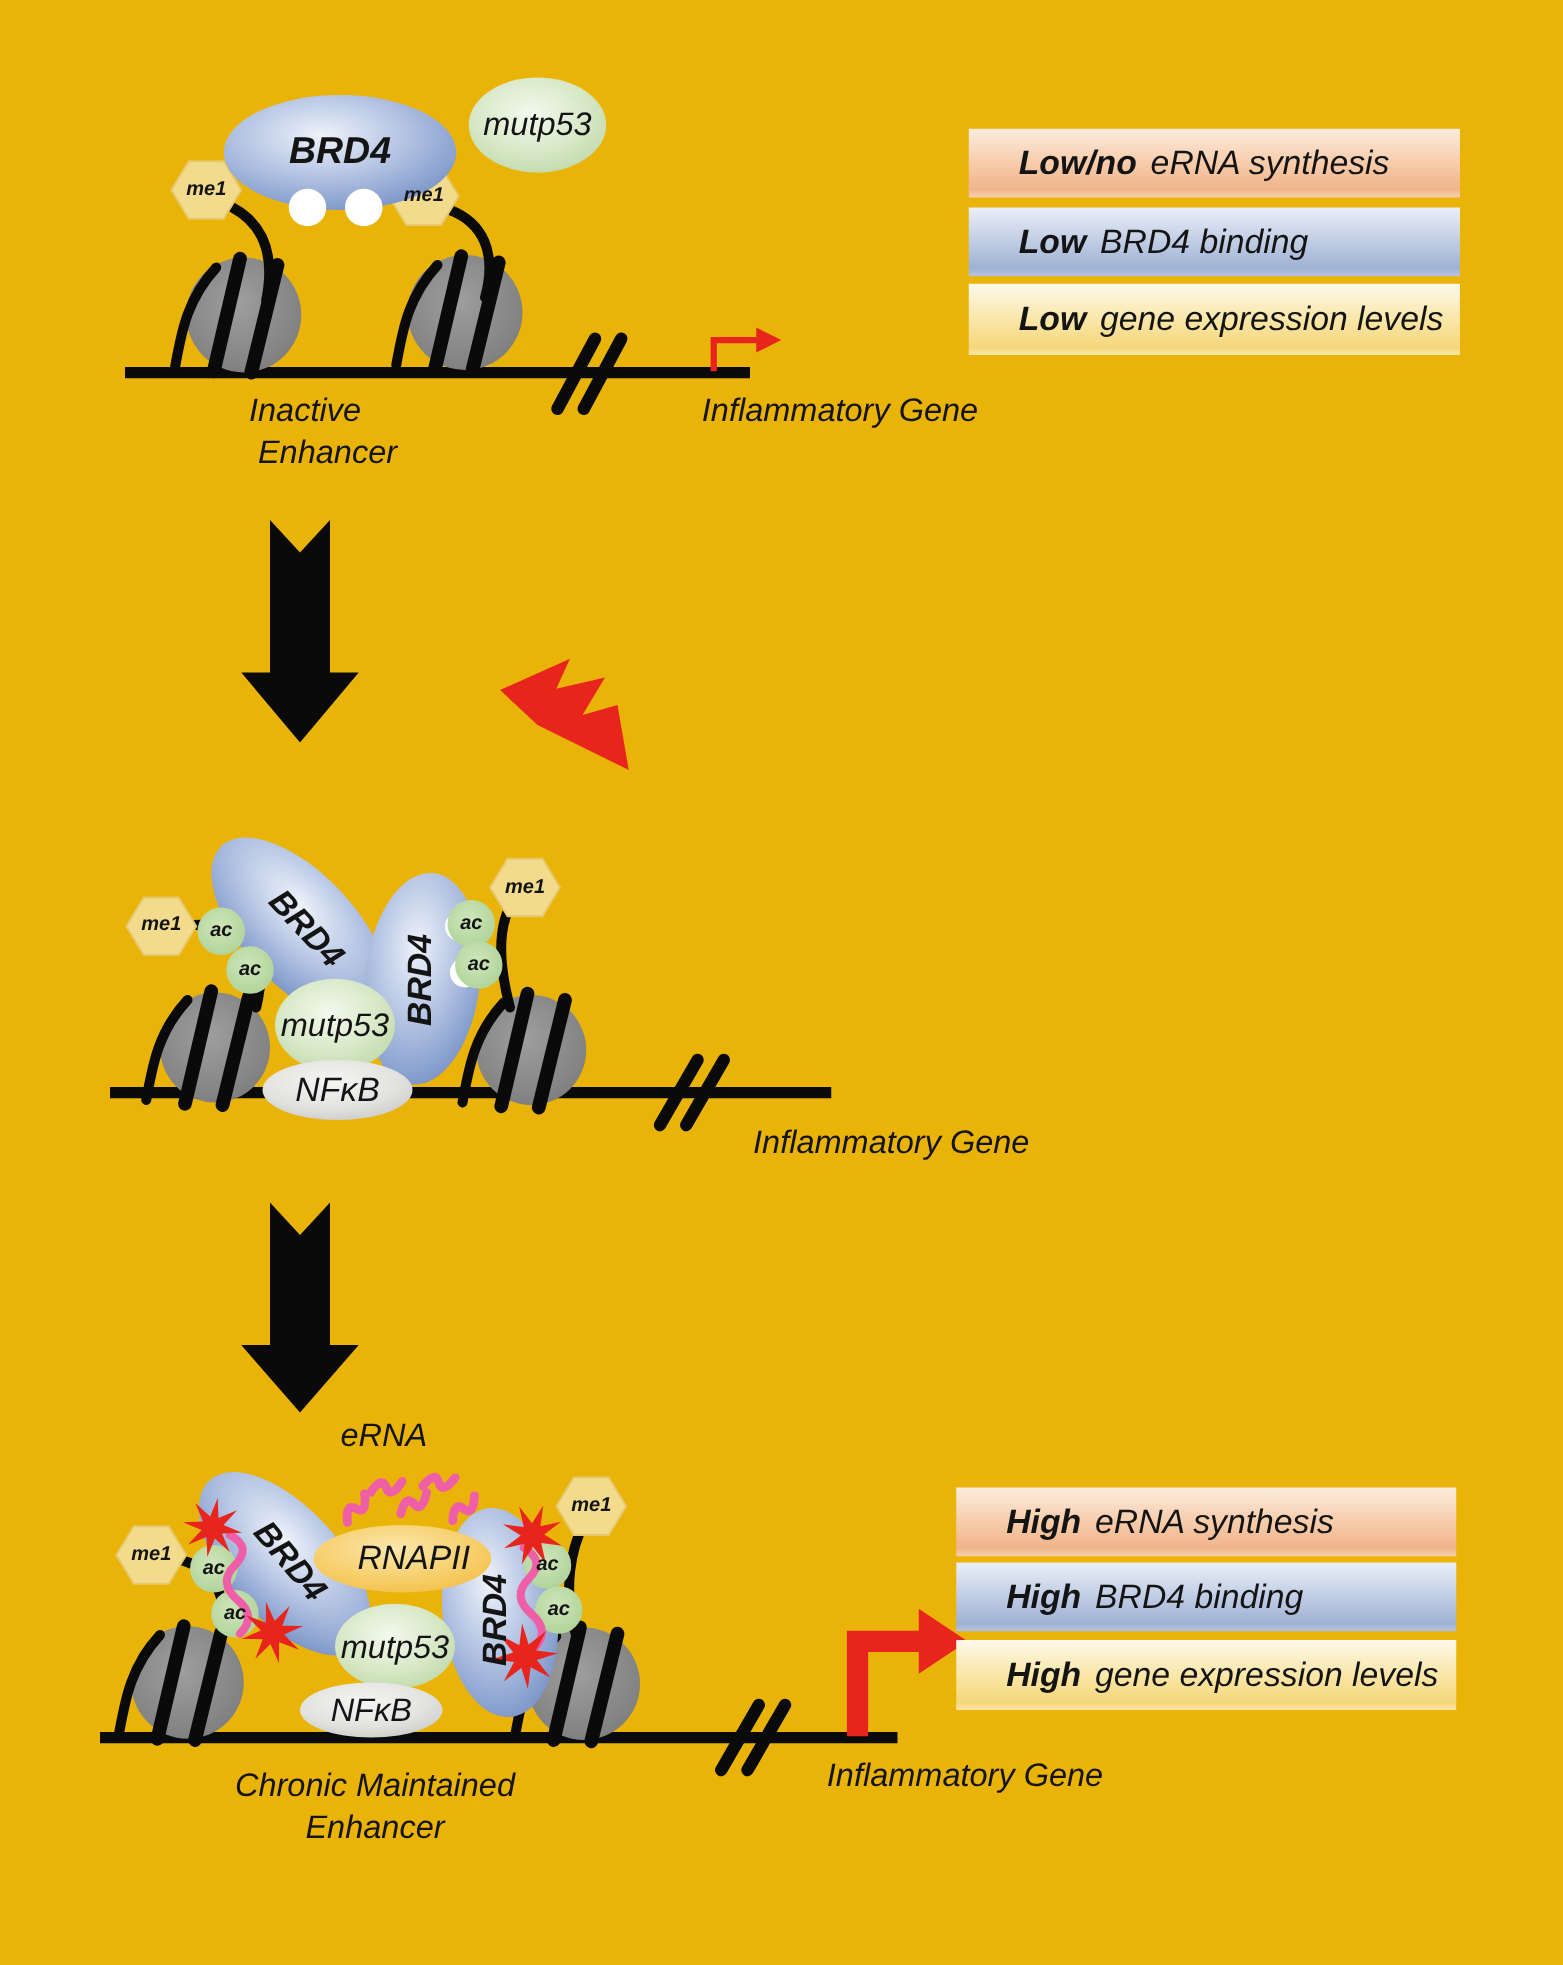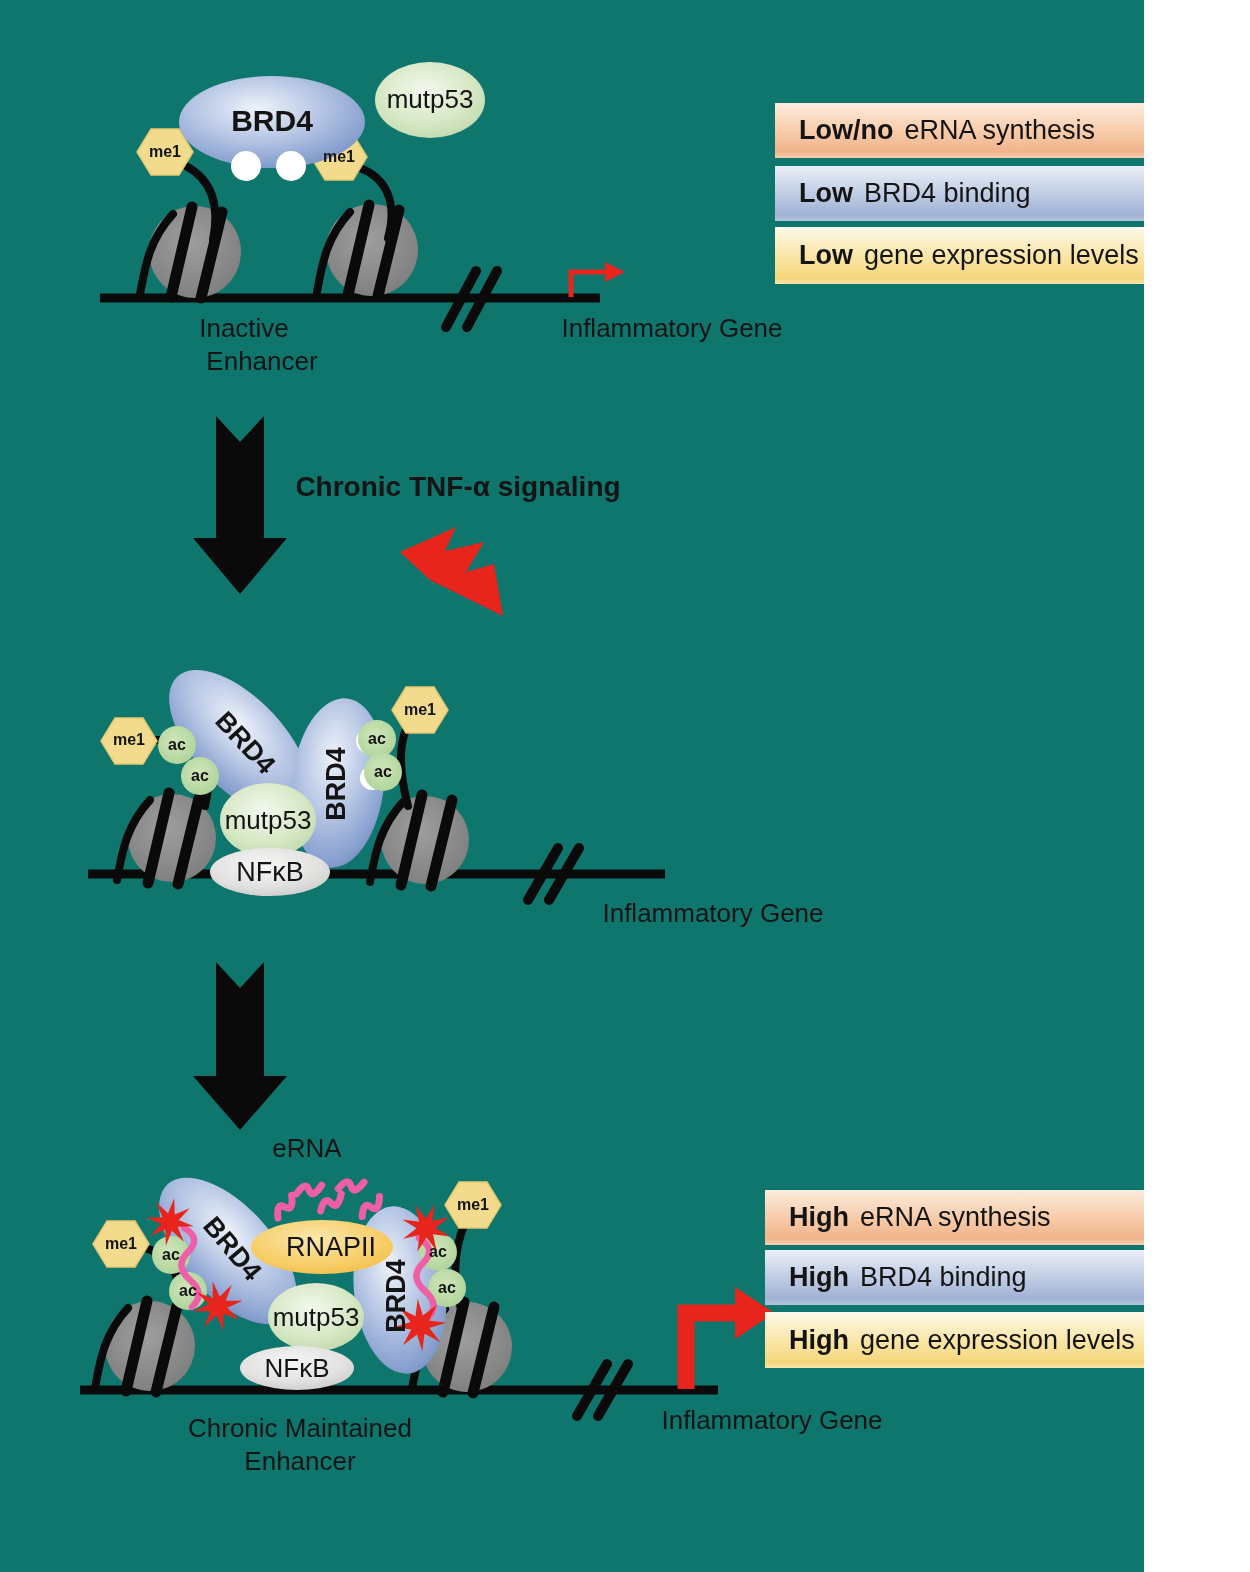--- a/index.html
+++ b/index.html
@@ -1,30 +1,30 @@
 <!DOCTYPE html>
 <html><head>
 <meta charset="utf-8">
 <style>
   html,body{margin:0;padding:0;background:#fff;}
-  .canvas{position:relative;width:1144px;height:1572px;background:#0f766e;overflow:hidden;
-          font-family:"Liberation Sans", sans-serif;color:#141414;}
+  .canvas{position:relative;width:1250px;height:1572px;background:#eab308;overflow:hidden;
+          font-family:"Liberation Sans", sans-serif;color:#141414;font-style:italic;}
   .art{position:absolute;left:0;top:0;}
   .lbl{position:absolute;transform:translate(-50%,-50%);white-space:nowrap;color:#141414;
        font-family:"Liberation Sans", sans-serif;line-height:1;}
   .s26{font-size:26px;}
   .s27{font-size:27px;}
   .b30{font-size:30px;font-weight:bold;}
   .b28{font-size:28px;font-weight:bold;}
   .b27{font-size:27px;font-weight:bold;}
   .b22{font-size:16px;font-weight:bold;}
   .rot47{transform:translate(-50%,-50%) rotate(47deg);}
   .rot50{transform:translate(-50%,-50%) rotate(50deg);}
   .rotm90{transform:translate(-50%,-50%) rotate(-90deg);}
-  .bar{position:absolute;display:flex;align-items:center;padding-left:24px;box-sizing:border-box;
+  .bar{position:absolute;display:flex;align-items:center;padding-left:40px;box-sizing:border-box;
        font-size:27px;color:#141414;}
   .bar .em{font-weight:bold;margin-right:11px;}
   .bar-orange{background:linear-gradient(180deg,#fcecdd 0%,#f6c9a6 55%,#f0b48b 88%,#f6cfb2 100%);}
   .bar-blue{background:linear-gradient(180deg,#eaeff7 0%,#bcc9e2 55%,#9fb2d4 88%,#b6c3dd 100%);}
   .bar-yellow{background:linear-gradient(180deg,#fdf9ea 0%,#f9e4a2 55%,#f5d67a 90%,#f9e6ab 100%);}
 </style>
 </head>
 <body>
 
 <div class="canvas">
@@ -234,21 +234,20 @@
 </svg>
 
 <div class="lbl b30" style="left:272px;top:121px">BRD4</div>
 <div class="lbl s26" style="left:430px;top:99px">mutp53</div>
 <div class="lbl b22" style="left:165px;top:152px">me1</div>
 <div class="lbl b22" style="left:339px;top:157px">me1</div>
 <div class="lbl s26" style="left:244px;top:328px">Inactive</div>
 <div class="lbl s26" style="left:262px;top:361px">Enhancer</div>
 <div class="lbl s26" style="left:672px;top:328px">Inflammatory Gene</div>
 
-<div class="lbl b28" style="left:458px;top:487px">Chronic TNF-α signaling</div>
 
 <div class="lbl b22" style="left:129px;top:740px">me1</div>
 <div class="lbl b22" style="left:420px;top:710px">me1</div>
 <div class="lbl b22" style="left:177px;top:745px">ac</div>
 <div class="lbl b22" style="left:200px;top:776px">ac</div>
 <div class="lbl b22" style="left:377px;top:739px">ac</div>
 <div class="lbl b22" style="left:383px;top:772px">ac</div>
 <div class="lbl b27 rot47" style="left:245px;top:743px">BRD4</div>
 <div class="lbl b27 rotm90" style="left:336px;top:784px">BRD4</div>
 <div class="lbl s26" style="left:268px;top:820px">mutp53</div>

